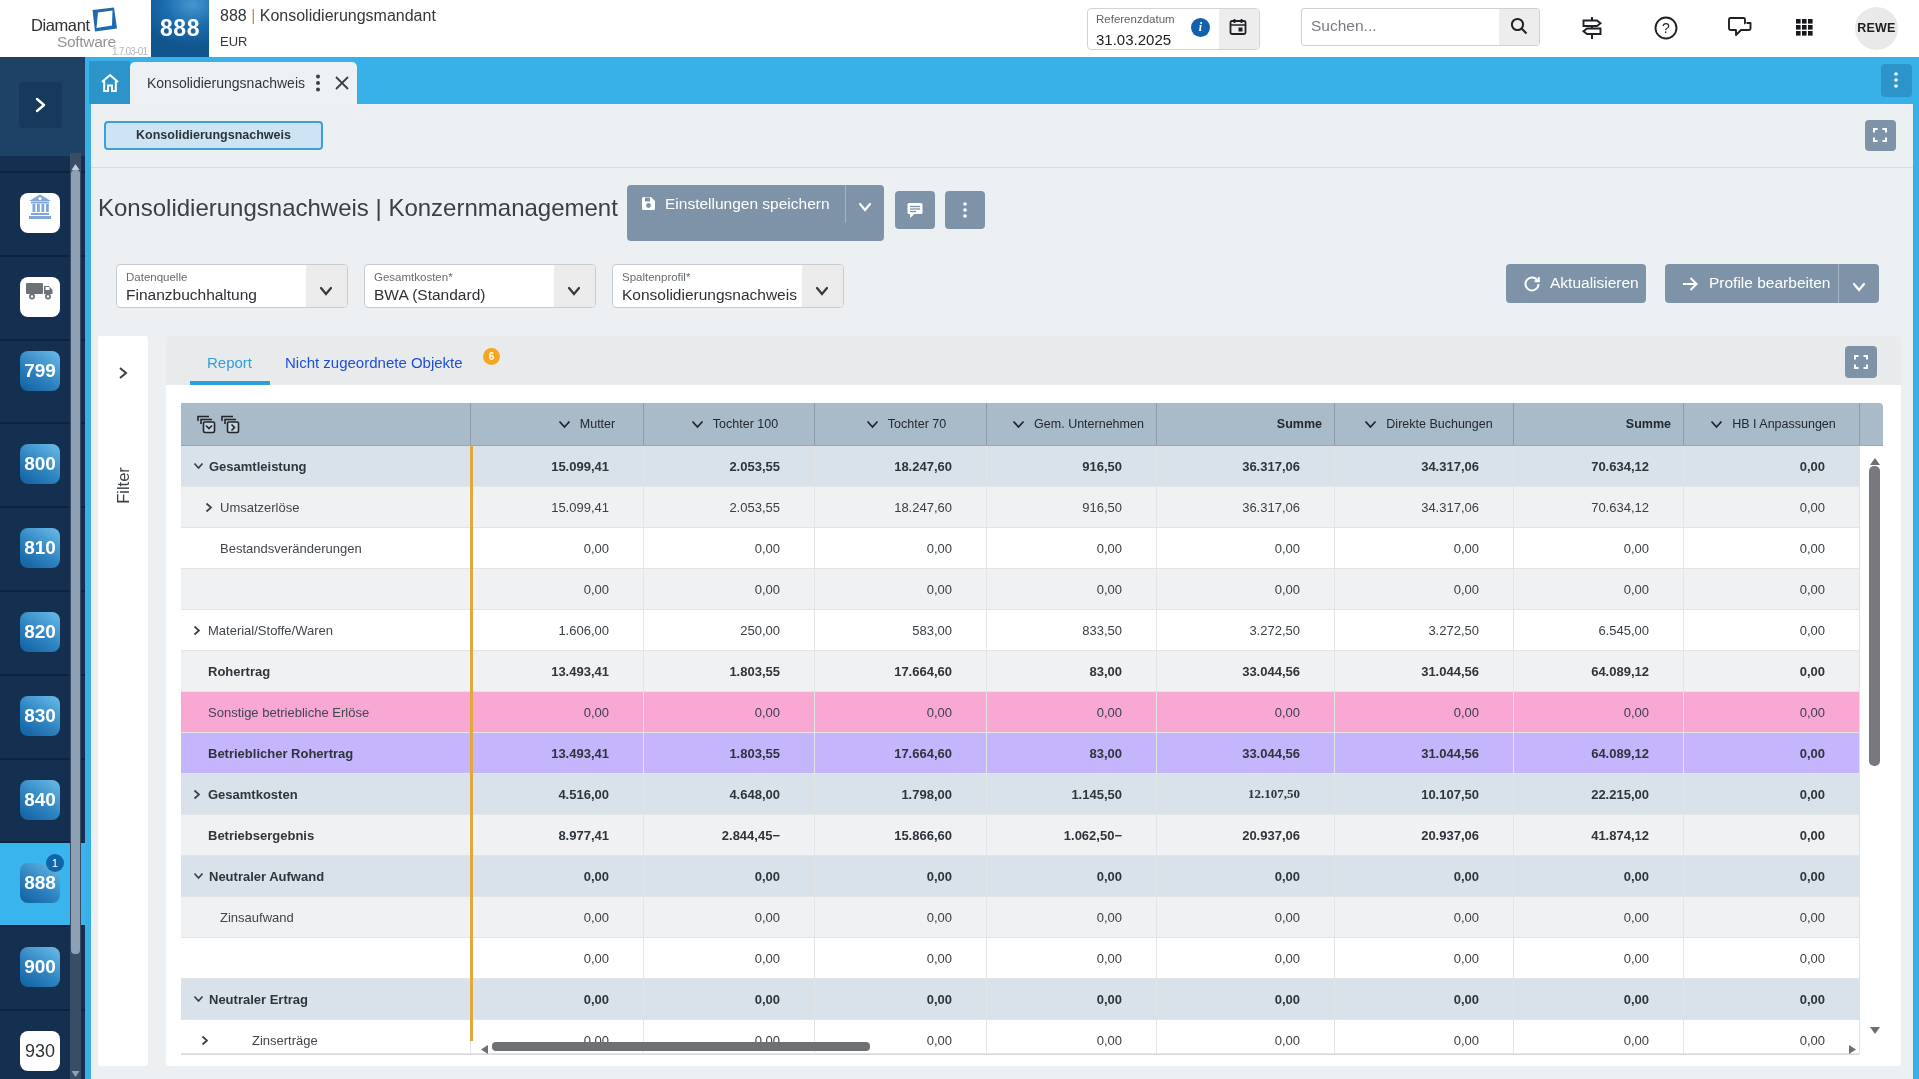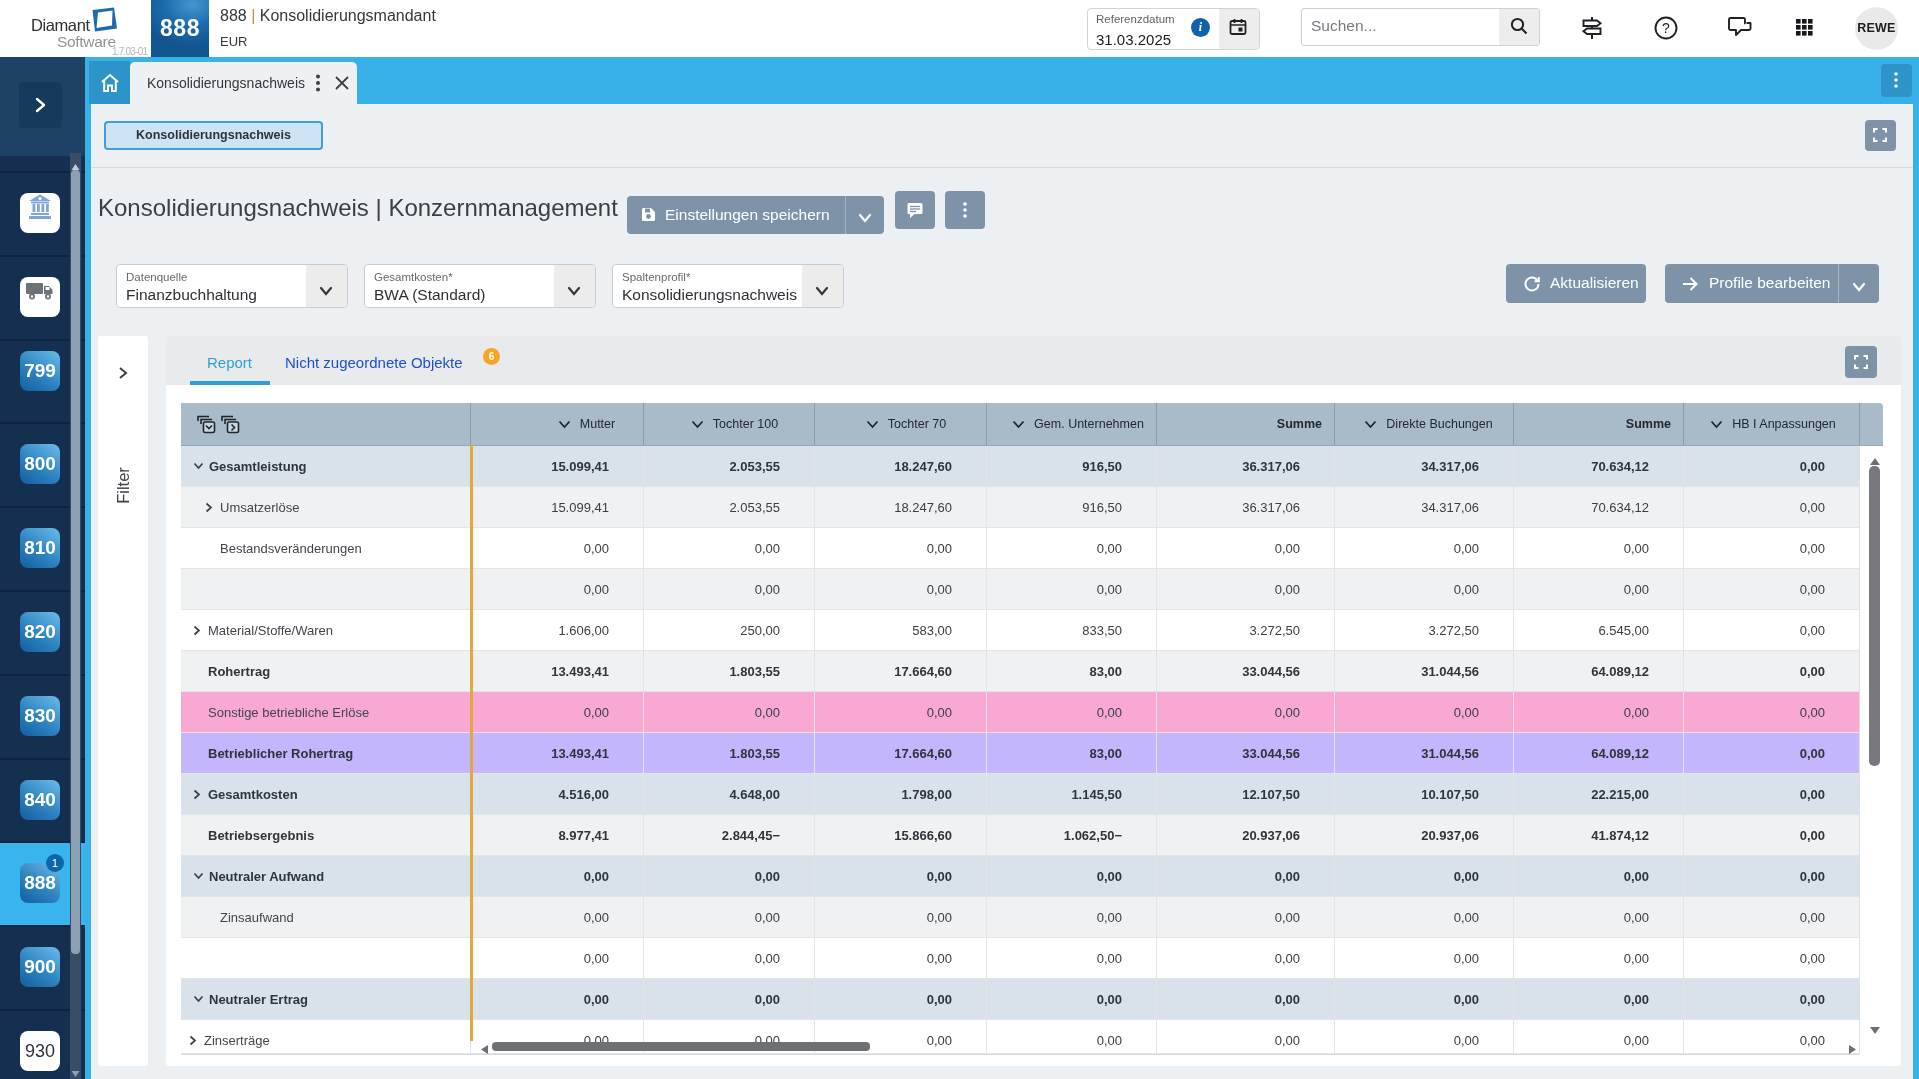--- a/index.html
+++ b/index.html
@@ -211,21 +211,21 @@
         <g stroke="#fff" stroke-width="2" fill="none">
           <path d="M1 4.5 V1 H4.5"></path>
           <path d="M9.5 1 H13 V4.5"></path>
           <path d="M13 9.5 V13 H9.5"></path>
           <path d="M4.5 13 H1 V9.5"></path>
         </g>
       </svg></div>
   </div>
 <div id="hr1" class="abs "></div>
 <div id="pagetitle" class="abs ">Konsolidierungsnachweis | Konzernmanagement</div>
-<div class="abs steel" style="left:627px;top:196px;width:257px;height:38px;">
+<div class="abs steel" style="left:627px;top:185px;width:257px;height:56px;">
 <div style="position:absolute;left:13px;top:10px;"><svg width="17" height="17" viewBox="0 0 17 17" style="">
         <path d="M2 3.5 A1.5 1.5 0 0 1 3.5 2 H11 L15 6 V13.5 A1.5 1.5 0 0 1 13.5 15 H3.5 A1.5 1.5 0 0 1 2 13.5 Z" fill="#fff"></path>
         <rect x="5" y="2.5" width="5" height="4" fill="#7e93a8"></rect>
         <circle cx="8.5" cy="10.5" r="2.4" fill="#7e93a8"></circle>
       </svg></div>
 <div style="position:absolute;left:38px;top:10px;font-size:15.5px;">Einstellungen speichern</div>
 <div style="position:absolute;left:218px;top:0;width:1px;height:38px;background:#a5b4c4;"></div>
 <div style="position:absolute;left:231px;top:13px;"><svg width="14" height="10" viewBox="0 0 14 10" style="">
         <path d="M2 2 L7 8 L12 2" fill="none" stroke="#fff" stroke-width="2.2" stroke-linecap="round"></path>
       </svg></div>
@@ -567,21 +567,21 @@
         <svg width="8" height="11" viewBox="0 0 8 11" style="">
           <path d="M1.5 1.5 L6 5.5 L1.5 9.5" fill="none" stroke="#3c4043" stroke-width="1.7"></path>
         </svg>
       </span>
       <span>Gesamtkosten</span>
     </div>
 <div class="cell num" style="left:289px;width:139px;">4.516,00</div>
 <div class="cell num" style="left:462px;width:137px;">4.648,00</div>
 <div class="cell num" style="left:633px;width:138px;">1.798,00</div>
 <div class="cell num" style="left:805px;width:136px;">1.145,50</div>
-<div class="cell num" style="left:975px;width:144px;">12.107,50</div>
+<div class="cell num" style="left:975px;width:144px;font-family:Liberation Serif, serif;">12.107,50</div>
 <div class="cell num" style="left:1153px;width:145px;">10.107,50</div>
 <div class="cell num" style="left:1332px;width:136px;">22.215,00</div>
 <div class="cell num" style="left:1502px;width:142px;">0,00</div>
 <div class="vline" style="left:289px;"></div>
 <div class="vline" style="left:462px;"></div>
 <div class="vline" style="left:633px;"></div>
 <div class="vline" style="left:805px;"></div>
 <div class="vline" style="left:975px;"></div>
 <div class="vline" style="left:1153px;"></div>
 <div class="vline" style="left:1332px;"></div>
@@ -689,21 +689,21 @@
 <div class="vline" style="left:289px;"></div>
 <div class="vline" style="left:462px;"></div>
 <div class="vline" style="left:633px;"></div>
 <div class="vline" style="left:805px;"></div>
 <div class="vline" style="left:975px;"></div>
 <div class="vline" style="left:1153px;"></div>
 <div class="vline" style="left:1332px;"></div>
 <div class="vline" style="left:1502px;"></div>
 </div>
 <div class="row rborder" style="top:1019.5px;background:#ffffff;height:34.5px;overflow:hidden;">
-<div class="cell lab1" style="left:8px;width:265px;">
+<div class="cell lab1" style="left:20px;width:265px;gap:36px;">
       <span style="display:inline-flex;margin-right:7px;">
         <svg width="8" height="11" viewBox="0 0 8 11" style="">
           <path d="M1.5 1.5 L6 5.5 L1.5 9.5" fill="none" stroke="#3c4043" stroke-width="1.7"></path>
         </svg>
       </span>
       <span>Zinserträge</span>
     </div>
 <div class="cell num" style="left:289px;width:139px;">0,00</div>
 <div class="cell num" style="left:462px;width:137px;">0,00</div>
 <div class="cell num" style="left:633px;width:138px;">0,00</div>

